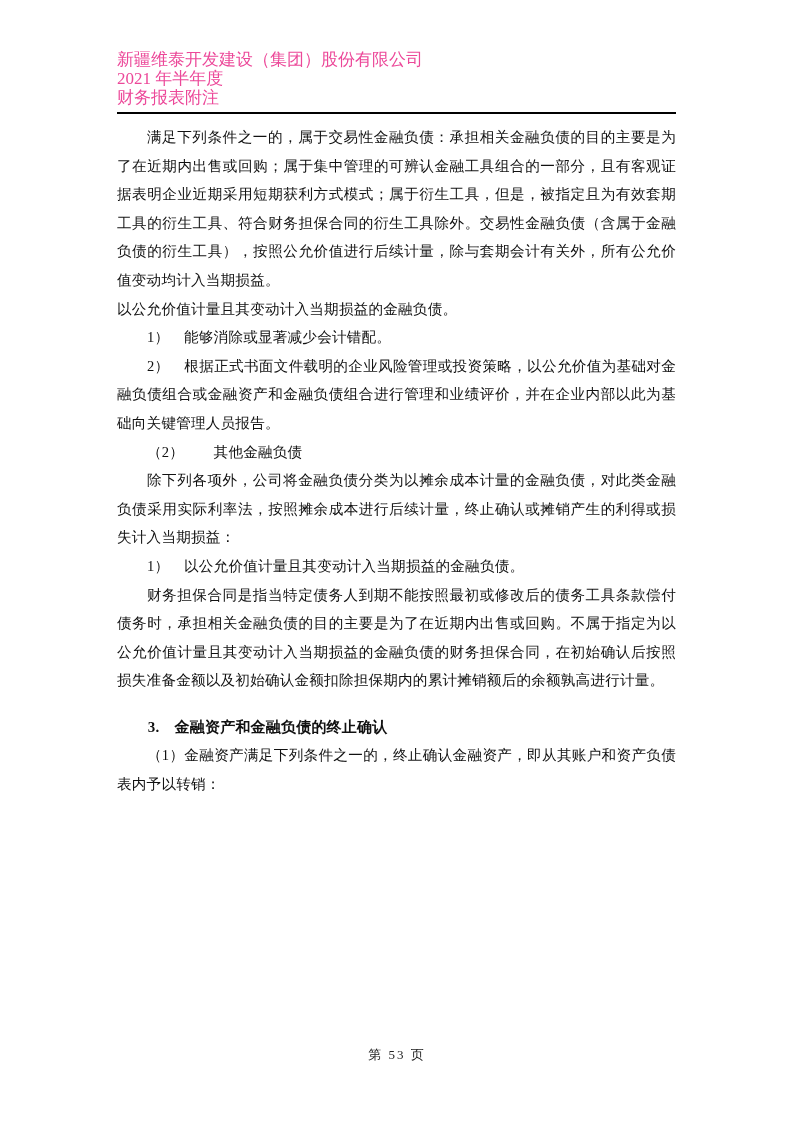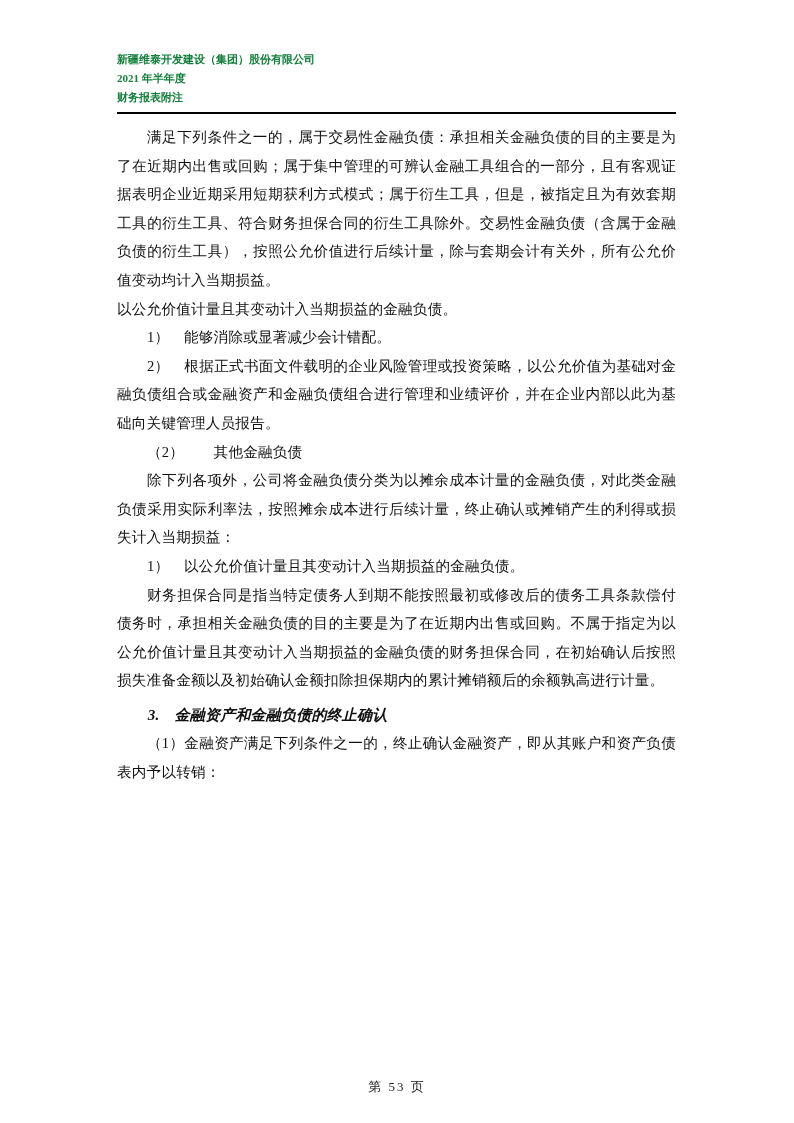--- a/index.html
+++ b/index.html
@@ -13,24 +13,24 @@
     color: #111111;
     overflow: hidden;
   }
   .content {
     position: absolute;
     left: 117px;
     top: 50px;
     width: 559px;
   }
   .doc-header {
-    font-size: 11px;
-    font-weight: 700;
+    font-size: 17px;
+    font-weight: 400;
     line-height: 19px;
-    color: #15803d;
+    color: #ec4899;
   }
   .doc-header .hline { display: block; }
   .header-rule {
     border: none;
     border-top: 2px solid #000000;
     margin-top: 5px;
     width: 100%;
     height: 0;
   }
   .page-body {
@@ -41,34 +41,32 @@
     line-height: 28.6px;
     text-align: justify;
     text-justify: inter-ideograph;
     letter-spacing: 0.2px;
   }
   .para.plain { text-indent: 0; }
   .para.indent { text-indent: 2.05em; }
   .para.heading {
     text-indent: 2.05em;
     font-weight: 700;
-    margin-top: 6px;
+    margin-top: 18px;
     font-size: 15px;
-    font-style: italic;
   }
   .page-footer {
     position: absolute;
     left: 0;
     right: 0;
     top: 1046px;
     text-align: center;
     font-size: 13px;
     color: #222222;
     letter-spacing: 2px;
-    margin-top: 32px;
   }
 </style>
 </head>
 <body>
 
 <div class="page">
   <div class="content">
 
     <div class="doc-header">
       <span class="hline">新疆维泰开发建设（集团）股份有限公司</span>

